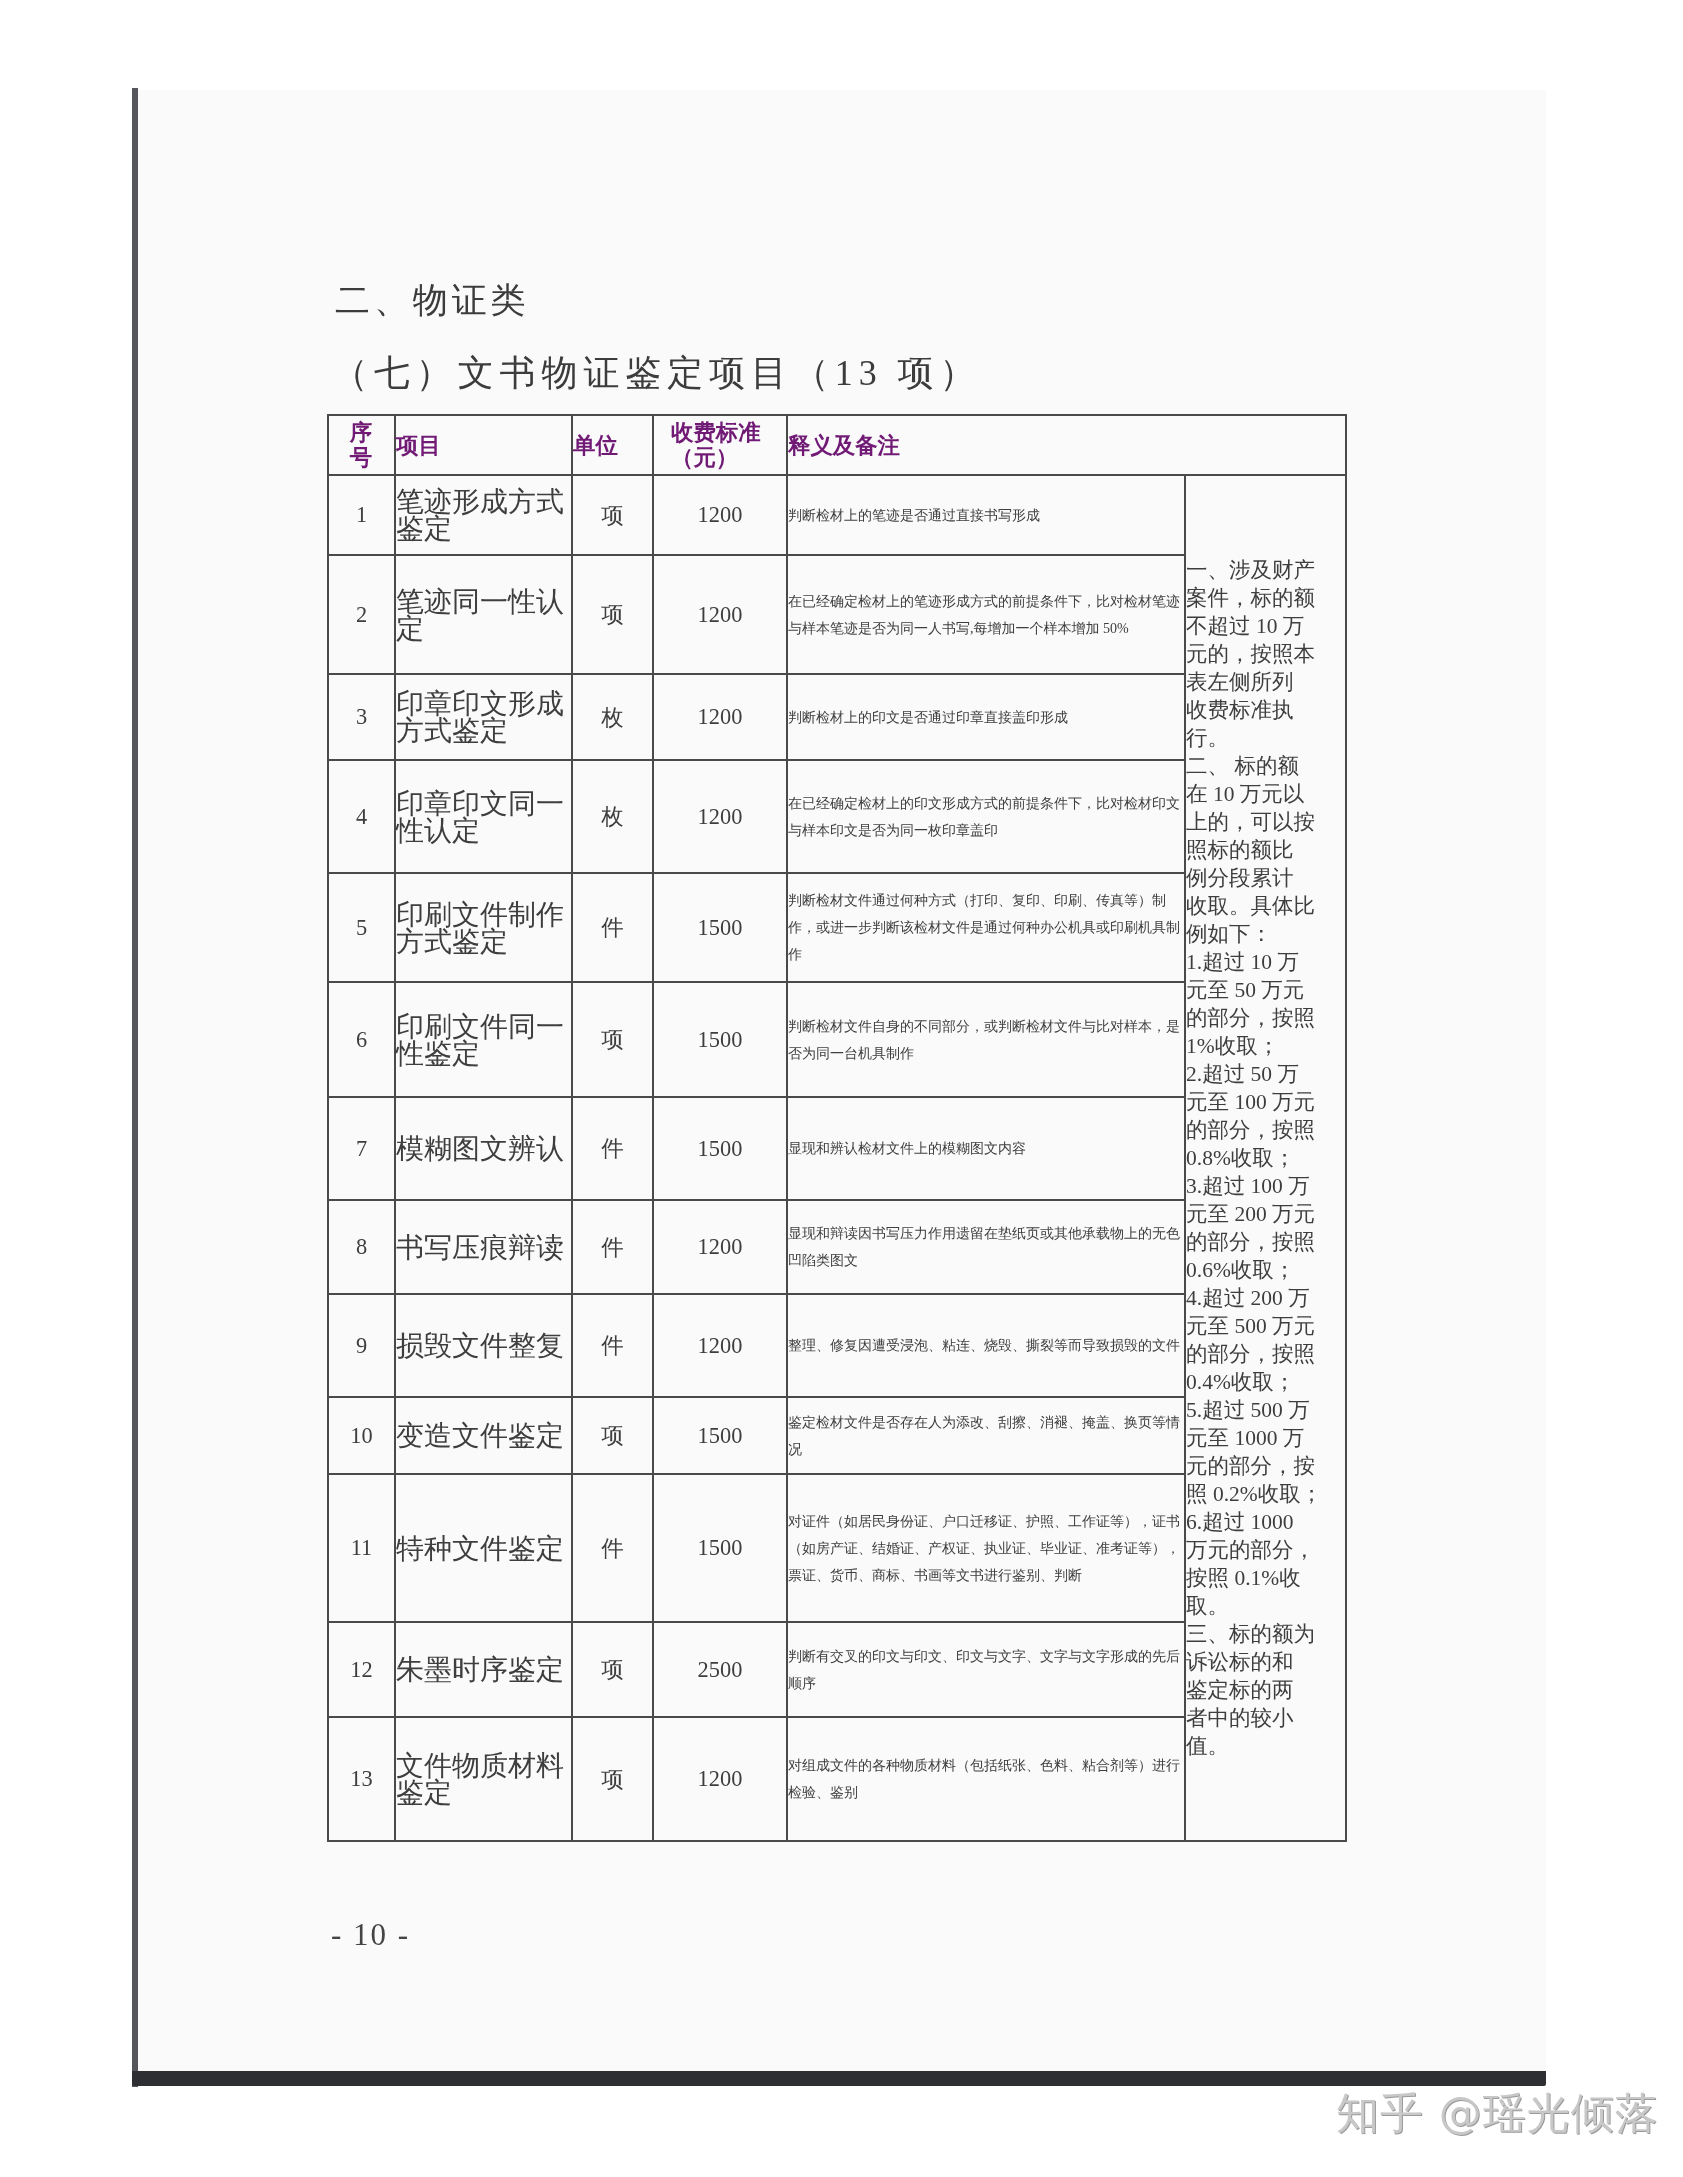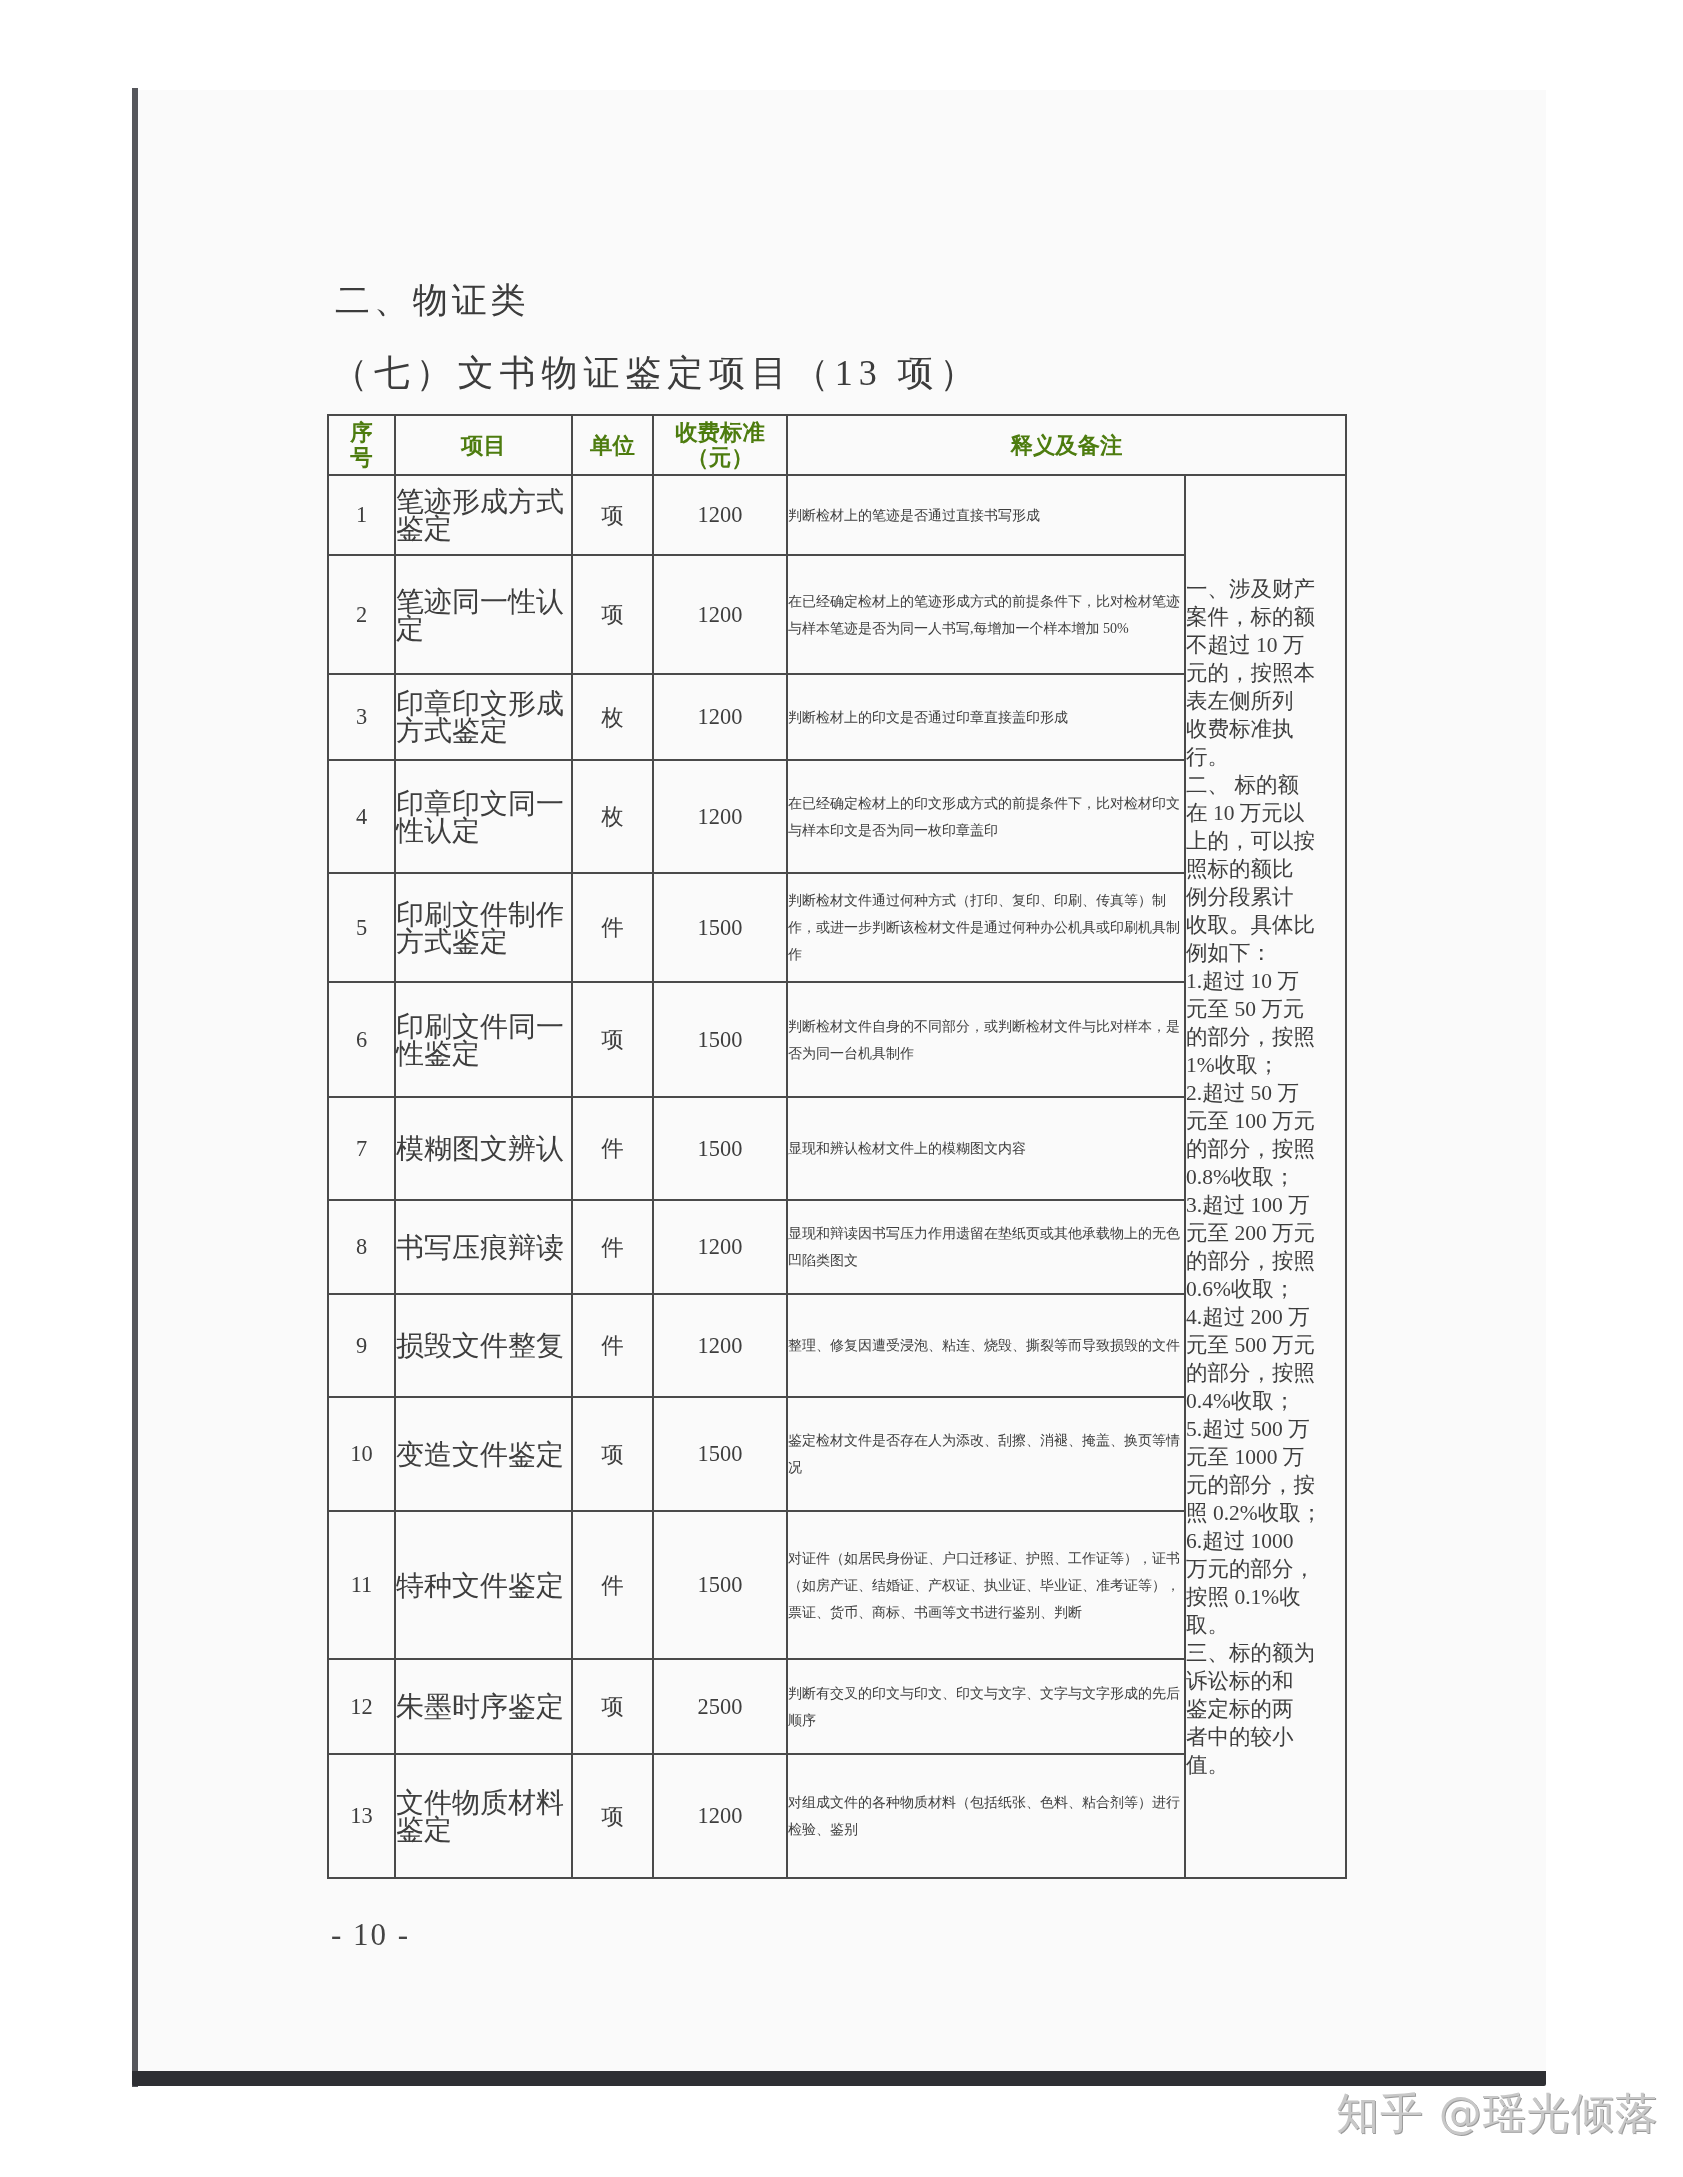--- a/index.html
+++ b/index.html
@@ -36,22 +36,22 @@
     width: 1017px;
   }
   table.fees td, table.fees th {
     border: 2px solid #4a4a4a;
     font-weight: normal;
     color: #3e3e3e;
     padding: 0;
     vertical-align: middle;
   }
   table.fees th {
-    font-size: 22.4px; line-height: 25px; text-align: center; font-weight: bold;
-    color: #4d7c0f;
+    font-size: 22.4px; line-height: 25px; text-align: left; font-weight: bold;
+    color: #701a75;
   }
   td.c-no, td.c-unit, td.c-fee { text-align: center; font-size: 22.4px; }
   td.c-name { font-size: 28px; line-height: 27px; padding: 0 9.8px 0 11.7px; }
   td.c-desc { font-size: 14px; line-height: 27px; padding: 0 7.8px 0 11.7px; text-align: left; border-radius: 19px; }
   td.c-note {
     font-size: 21.5px; line-height: 28px; vertical-align: top;
     padding: 55px 5.9px 0 9.8px; word-break: break-all;
   }
   .note-line { display: block; white-space: nowrap; }
   .page-num {
@@ -202,21 +202,21 @@
       <td class="c-fee">1200</td>
       <td class="c-desc">显现和辩读因书写压力作用遗留在垫纸页或其他承载物上的无色凹陷类图文</td>
     </tr>
     <tr style="height:103px">
       <td class="c-no">9</td>
       <td class="c-name">损毁文件整复</td>
       <td class="c-unit">件</td>
       <td class="c-fee">1200</td>
       <td class="c-desc">整理、修复因遭受浸泡、粘连、烧毁、撕裂等而导致损毁的文件</td>
     </tr>
-    <tr style="height:114px">
+    <tr style="height:77px">
       <td class="c-no">10</td>
       <td class="c-name">变造文件鉴定</td>
       <td class="c-unit">项</td>
       <td class="c-fee">1500</td>
       <td class="c-desc">鉴定检材文件是否存在人为添改、刮擦、消褪、掩盖、换页等情况</td>
     </tr>
     <tr style="height:148px">
       <td class="c-no">11</td>
       <td class="c-name">特种文件鉴定</td>
       <td class="c-unit">件</td>

